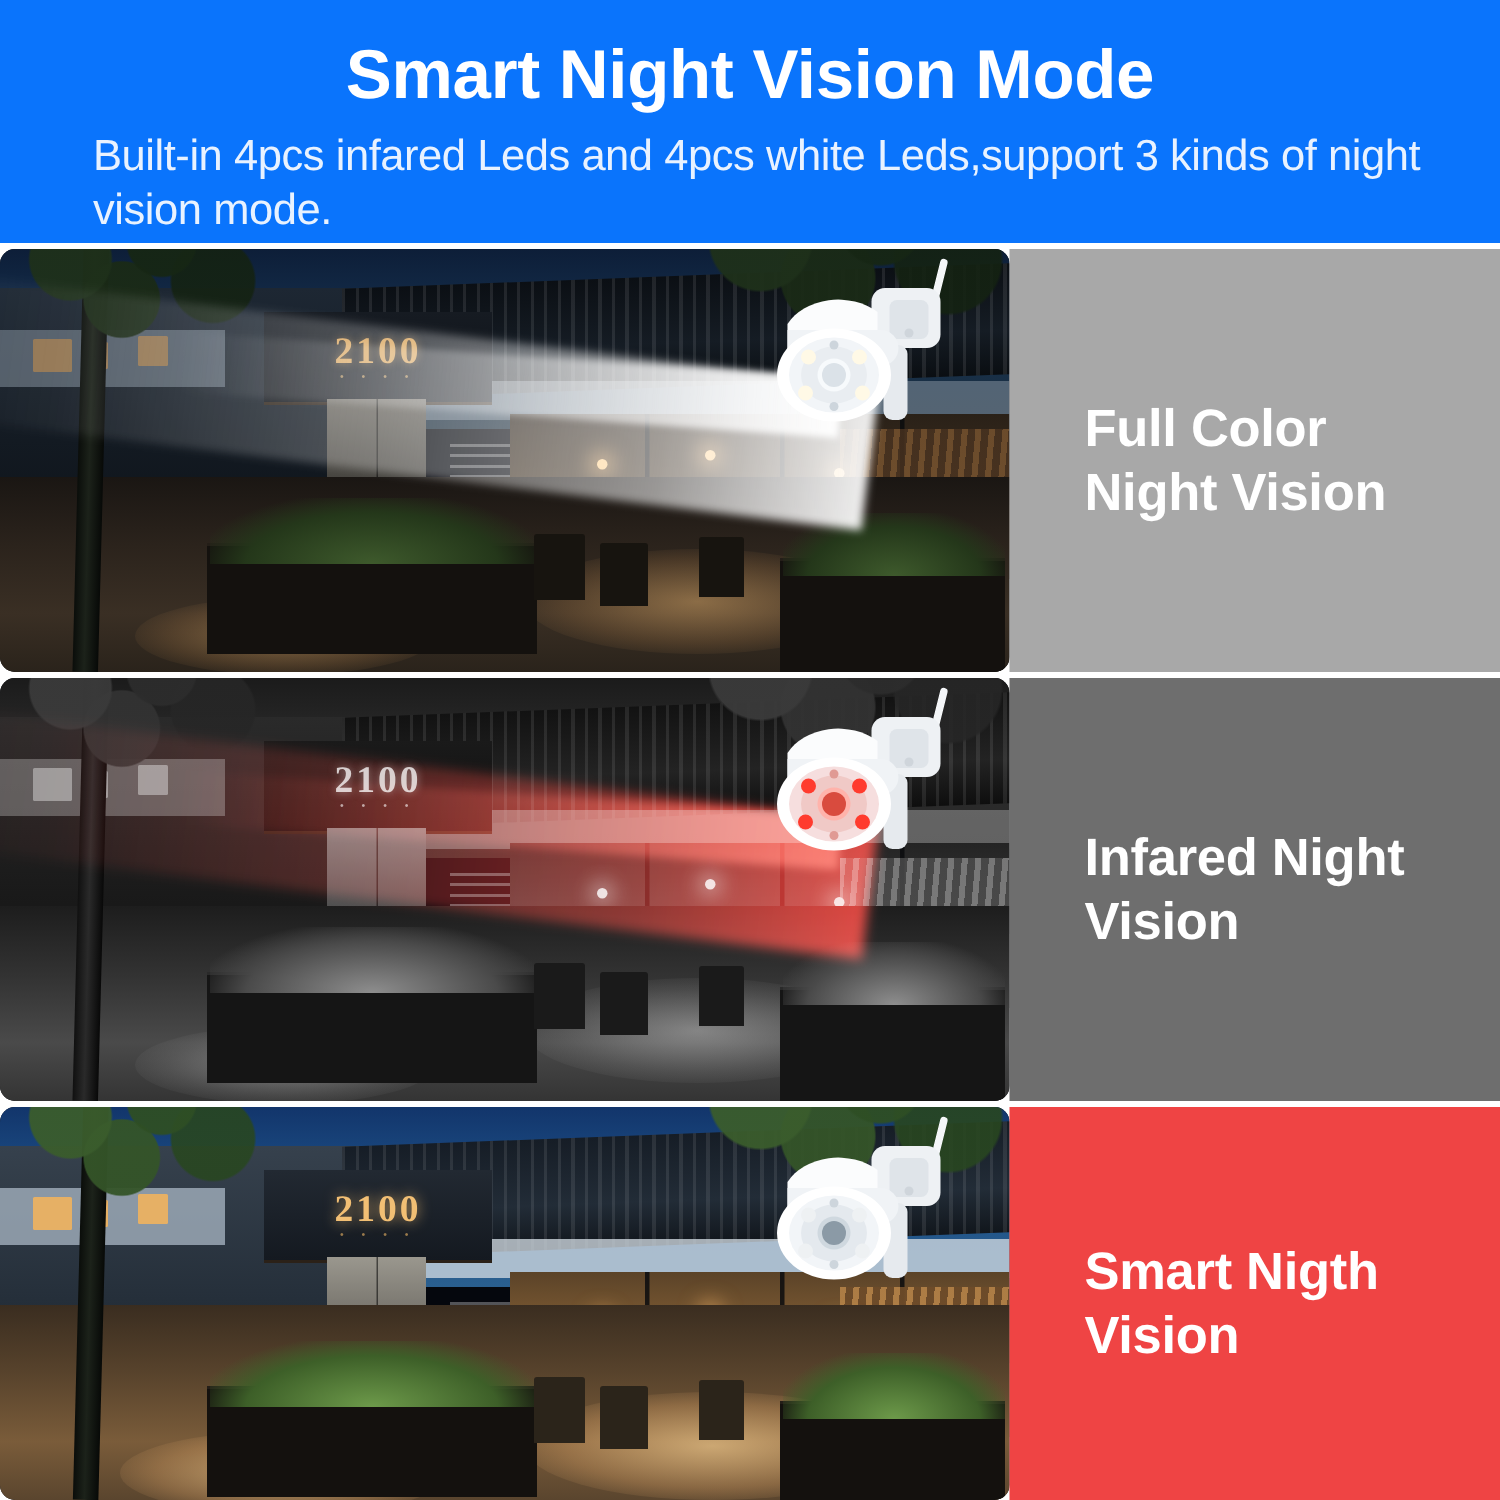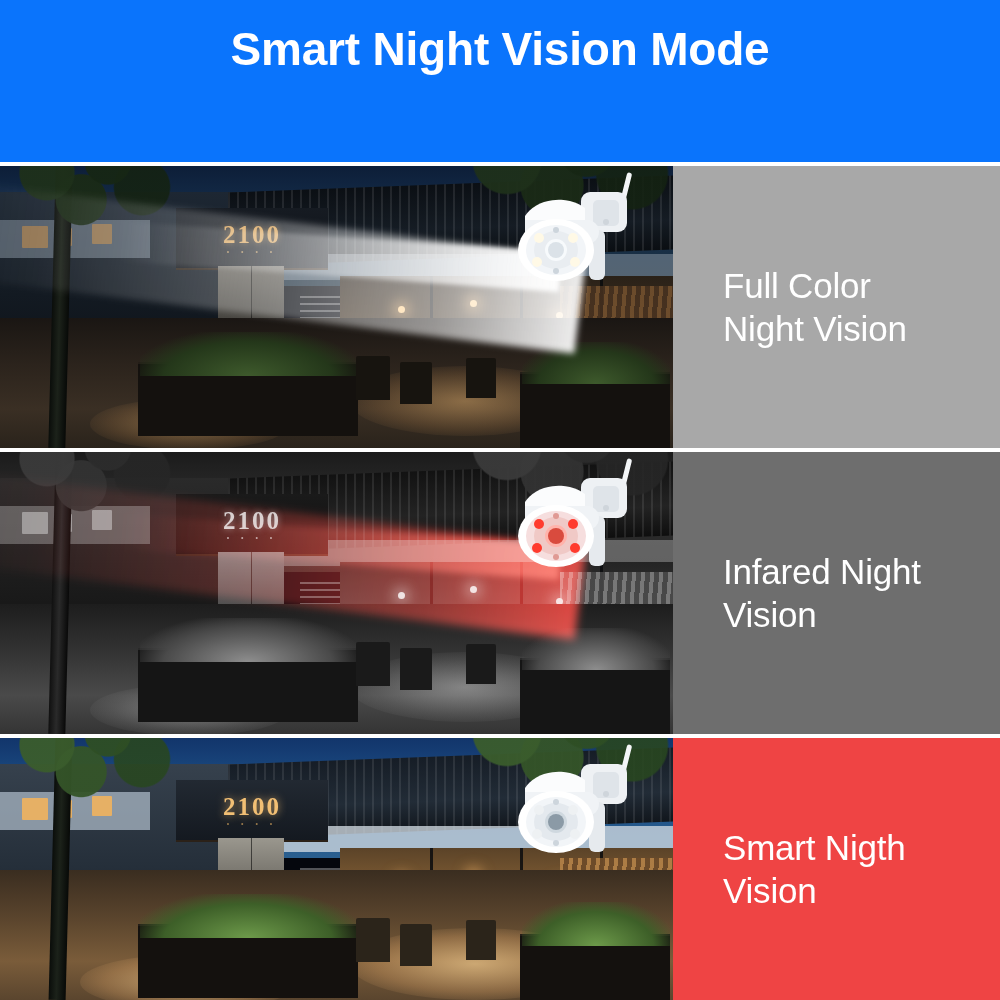--- a/index.html
+++ b/index.html
@@ -14,24 +14,24 @@
   .header-sub{position:absolute;left:62px;top:86px;width:900px;
     color:#e8f2ff;font-size:29px;font-weight:300;line-height:36px;letter-spacing:-0.3px;
     font-family:"Liberation Sans",sans-serif;}
 
   
   .row{position:absolute;left:0;width:1000px;overflow:hidden;background:#ffffff;}
   .row-1{top:166px;height:282px;}
   .row-2{top:452px;height:282px;}
   .row-3{top:738px;height:262px;}
 
-  .scene{position:absolute;left:0;top:0;width:673px;height:100%;overflow:hidden;background:#05070d;}
+  .scene{position:absolute;left:0;top:0;width:673px;height:100%;overflow:hidden;background:#05070d;border-radius:10px;}
   .label{position:absolute;right:0;top:0;width:327px;height:100%;}
   .label-text{position:absolute;left:50px;top:50%;transform:translateY(-50%);
-    color:#ffffff;font-size:35px;font-weight:400;line-height:43px;letter-spacing:-0.2px;
+    color:#ffffff;font-size:35px;font-weight:700;line-height:43px;letter-spacing:-0.2px;
     font-family:"Liberation Sans",sans-serif;white-space:pre-line;}
 
   
   .sc{position:absolute;left:0;top:0;width:673px;height:100%;}
 
   
   .sky{position:absolute;left:0;top:0;width:673px;height:120px;
     background:linear-gradient(180deg,#0d1e38 0%,#16314f 45%,#1b2d3c 100%);}
   .sky.lit{background:linear-gradient(180deg,#12356b 0%,#1d4f86 40%,#2a5f8f 100%);}
   .sky.gray{background:linear-gradient(180deg,#1b1b1b 0%,#2e2e2e 45%,#262626 100%);}
@@ -179,20 +179,21 @@
   .cam{position:absolute;right:12px;top:6px;width:150px;height:130px;}
   .cam svg{display:block;}
 </style>
 </head>
 <body>
 
 <div id="page">
 
   <div class="header">
     <div class="header-title">Smart Night Vision Mode</div>
+    <div class="header-sub">Built-in 4pcs infared Leds and 4pcs white Leds,support 3 kinds of night vision mode.</div>
   </div>
 
   <div class="row row-1">
     <div class="scene">
       <div class="sc">
         <div class="sky"></div>
         <div class="bldg-left"></div>
         <div class="wall-upper"></div>
         <div class="win" style="left:22px;top:60px;width:26px;height:22px;"></div>
         <div class="win" style="left:58px;top:62px;width:14px;height:18px;"></div>

